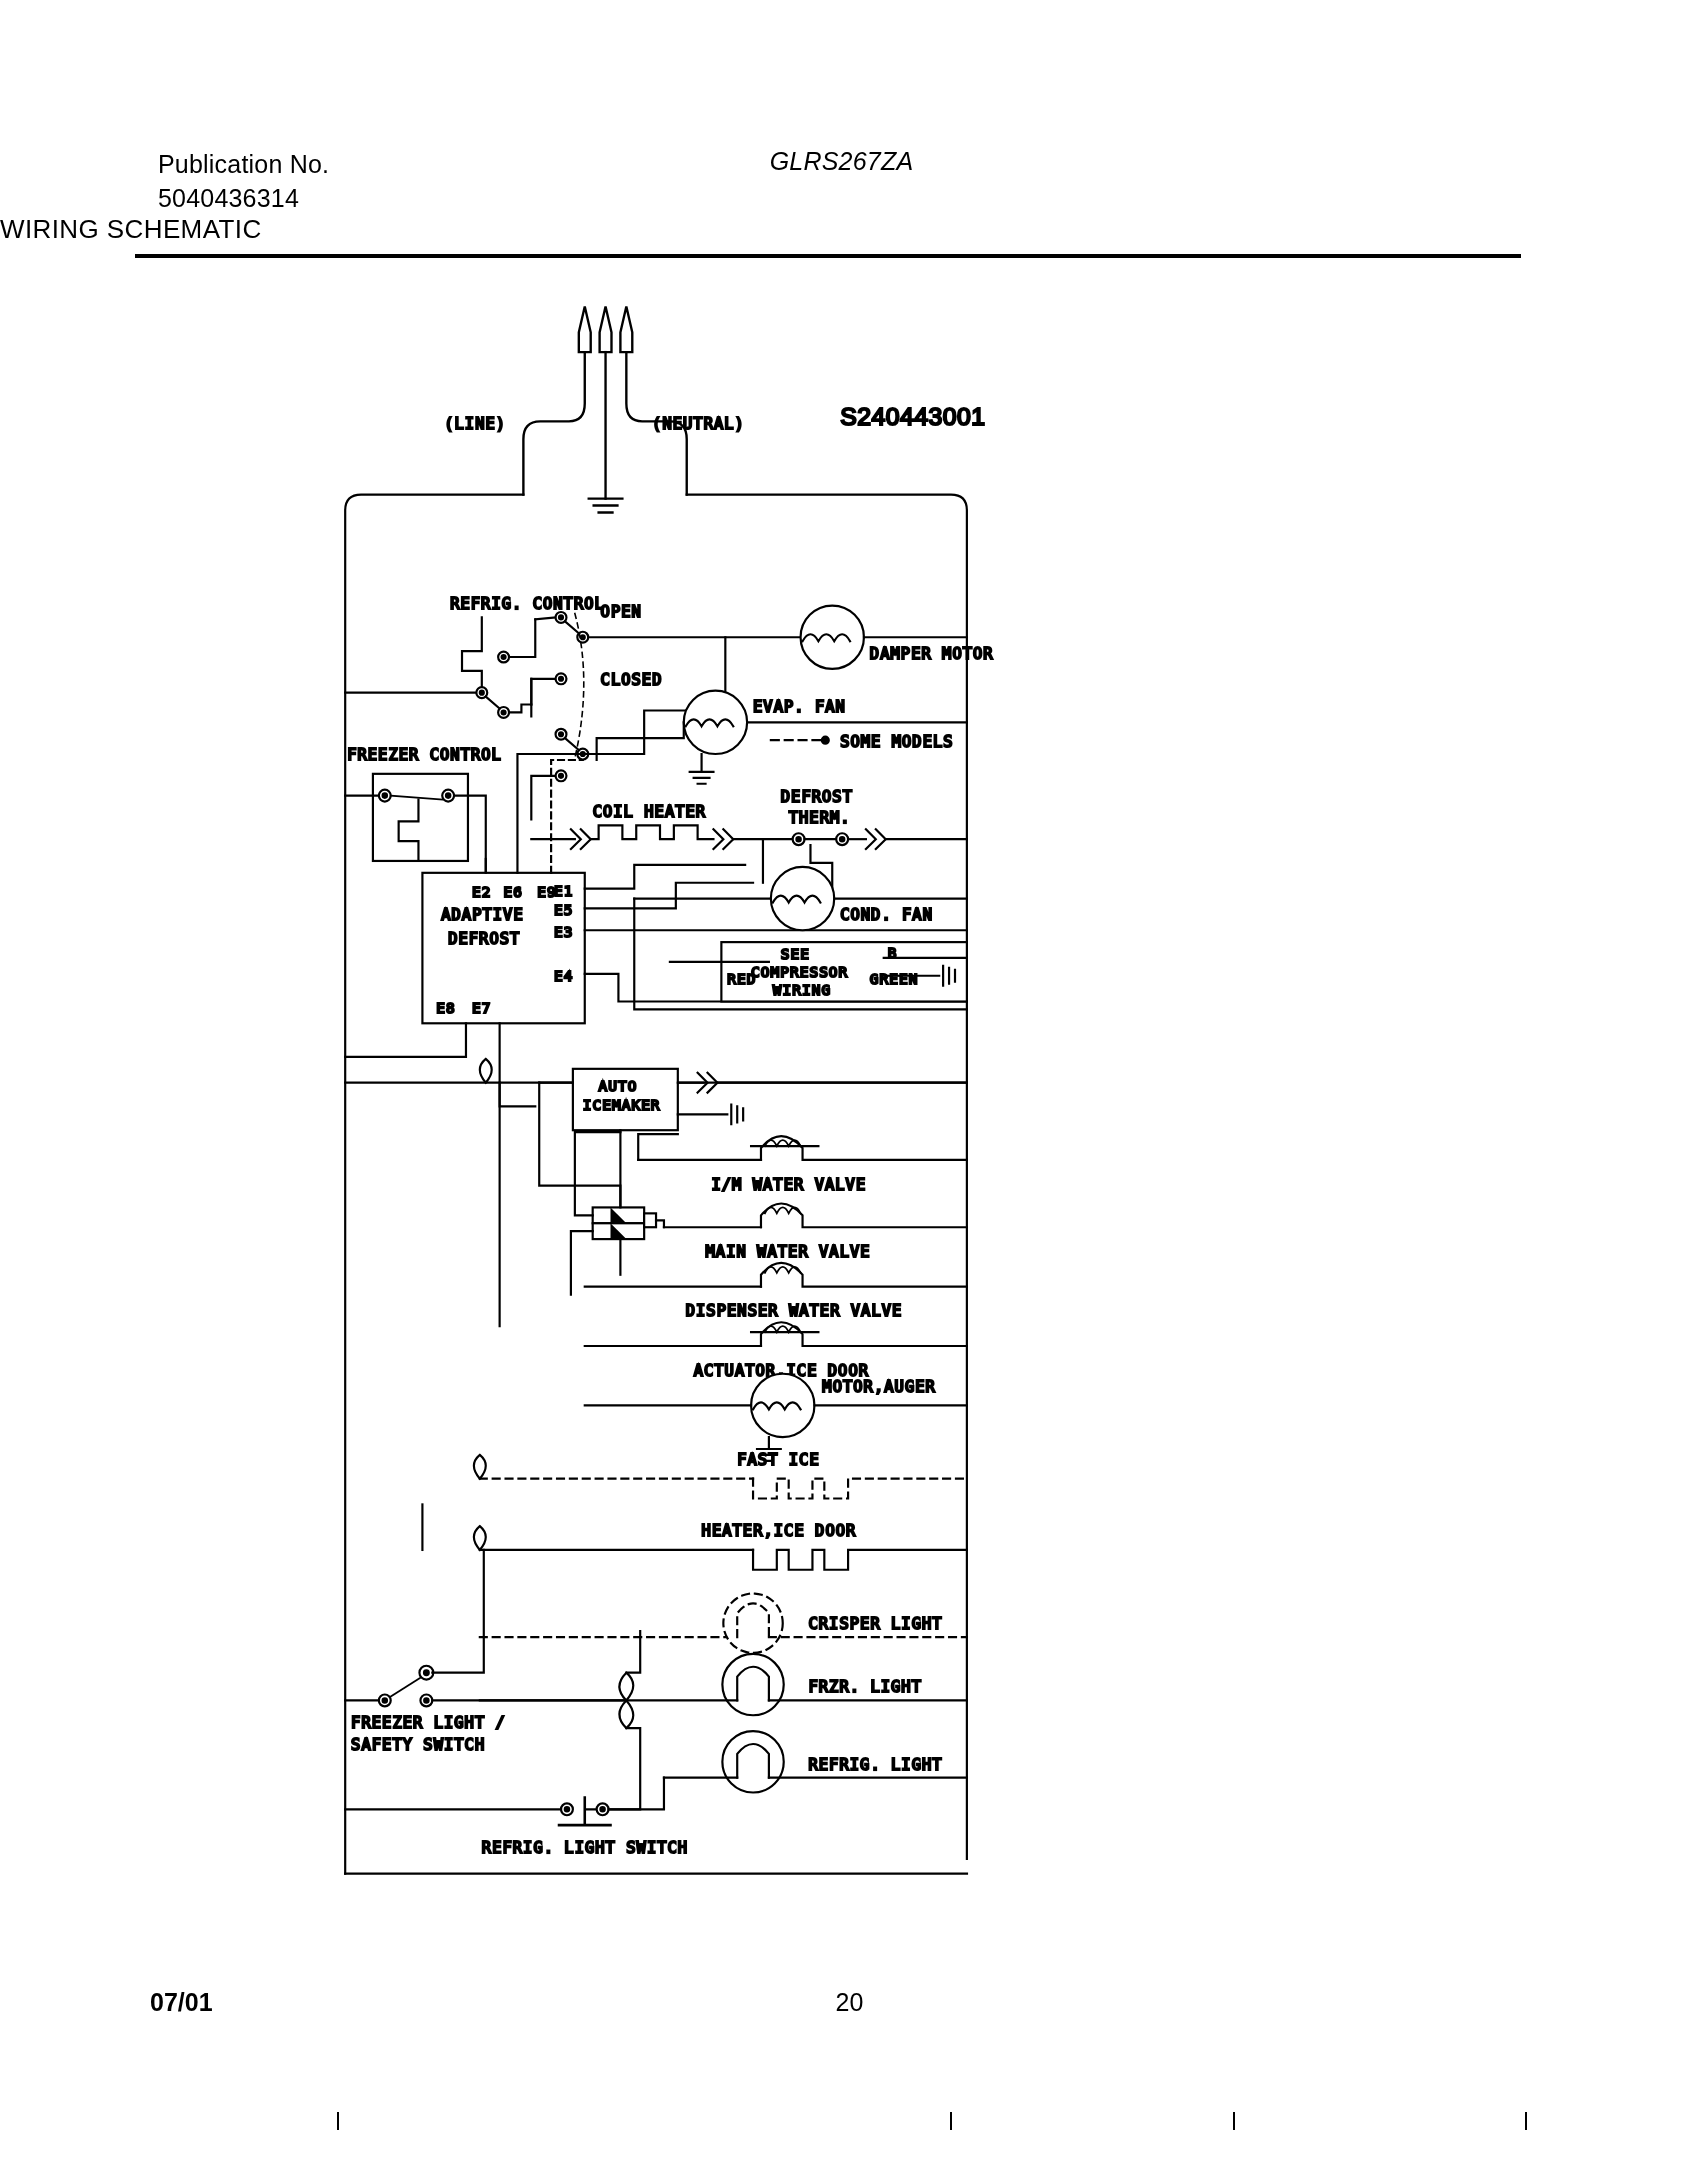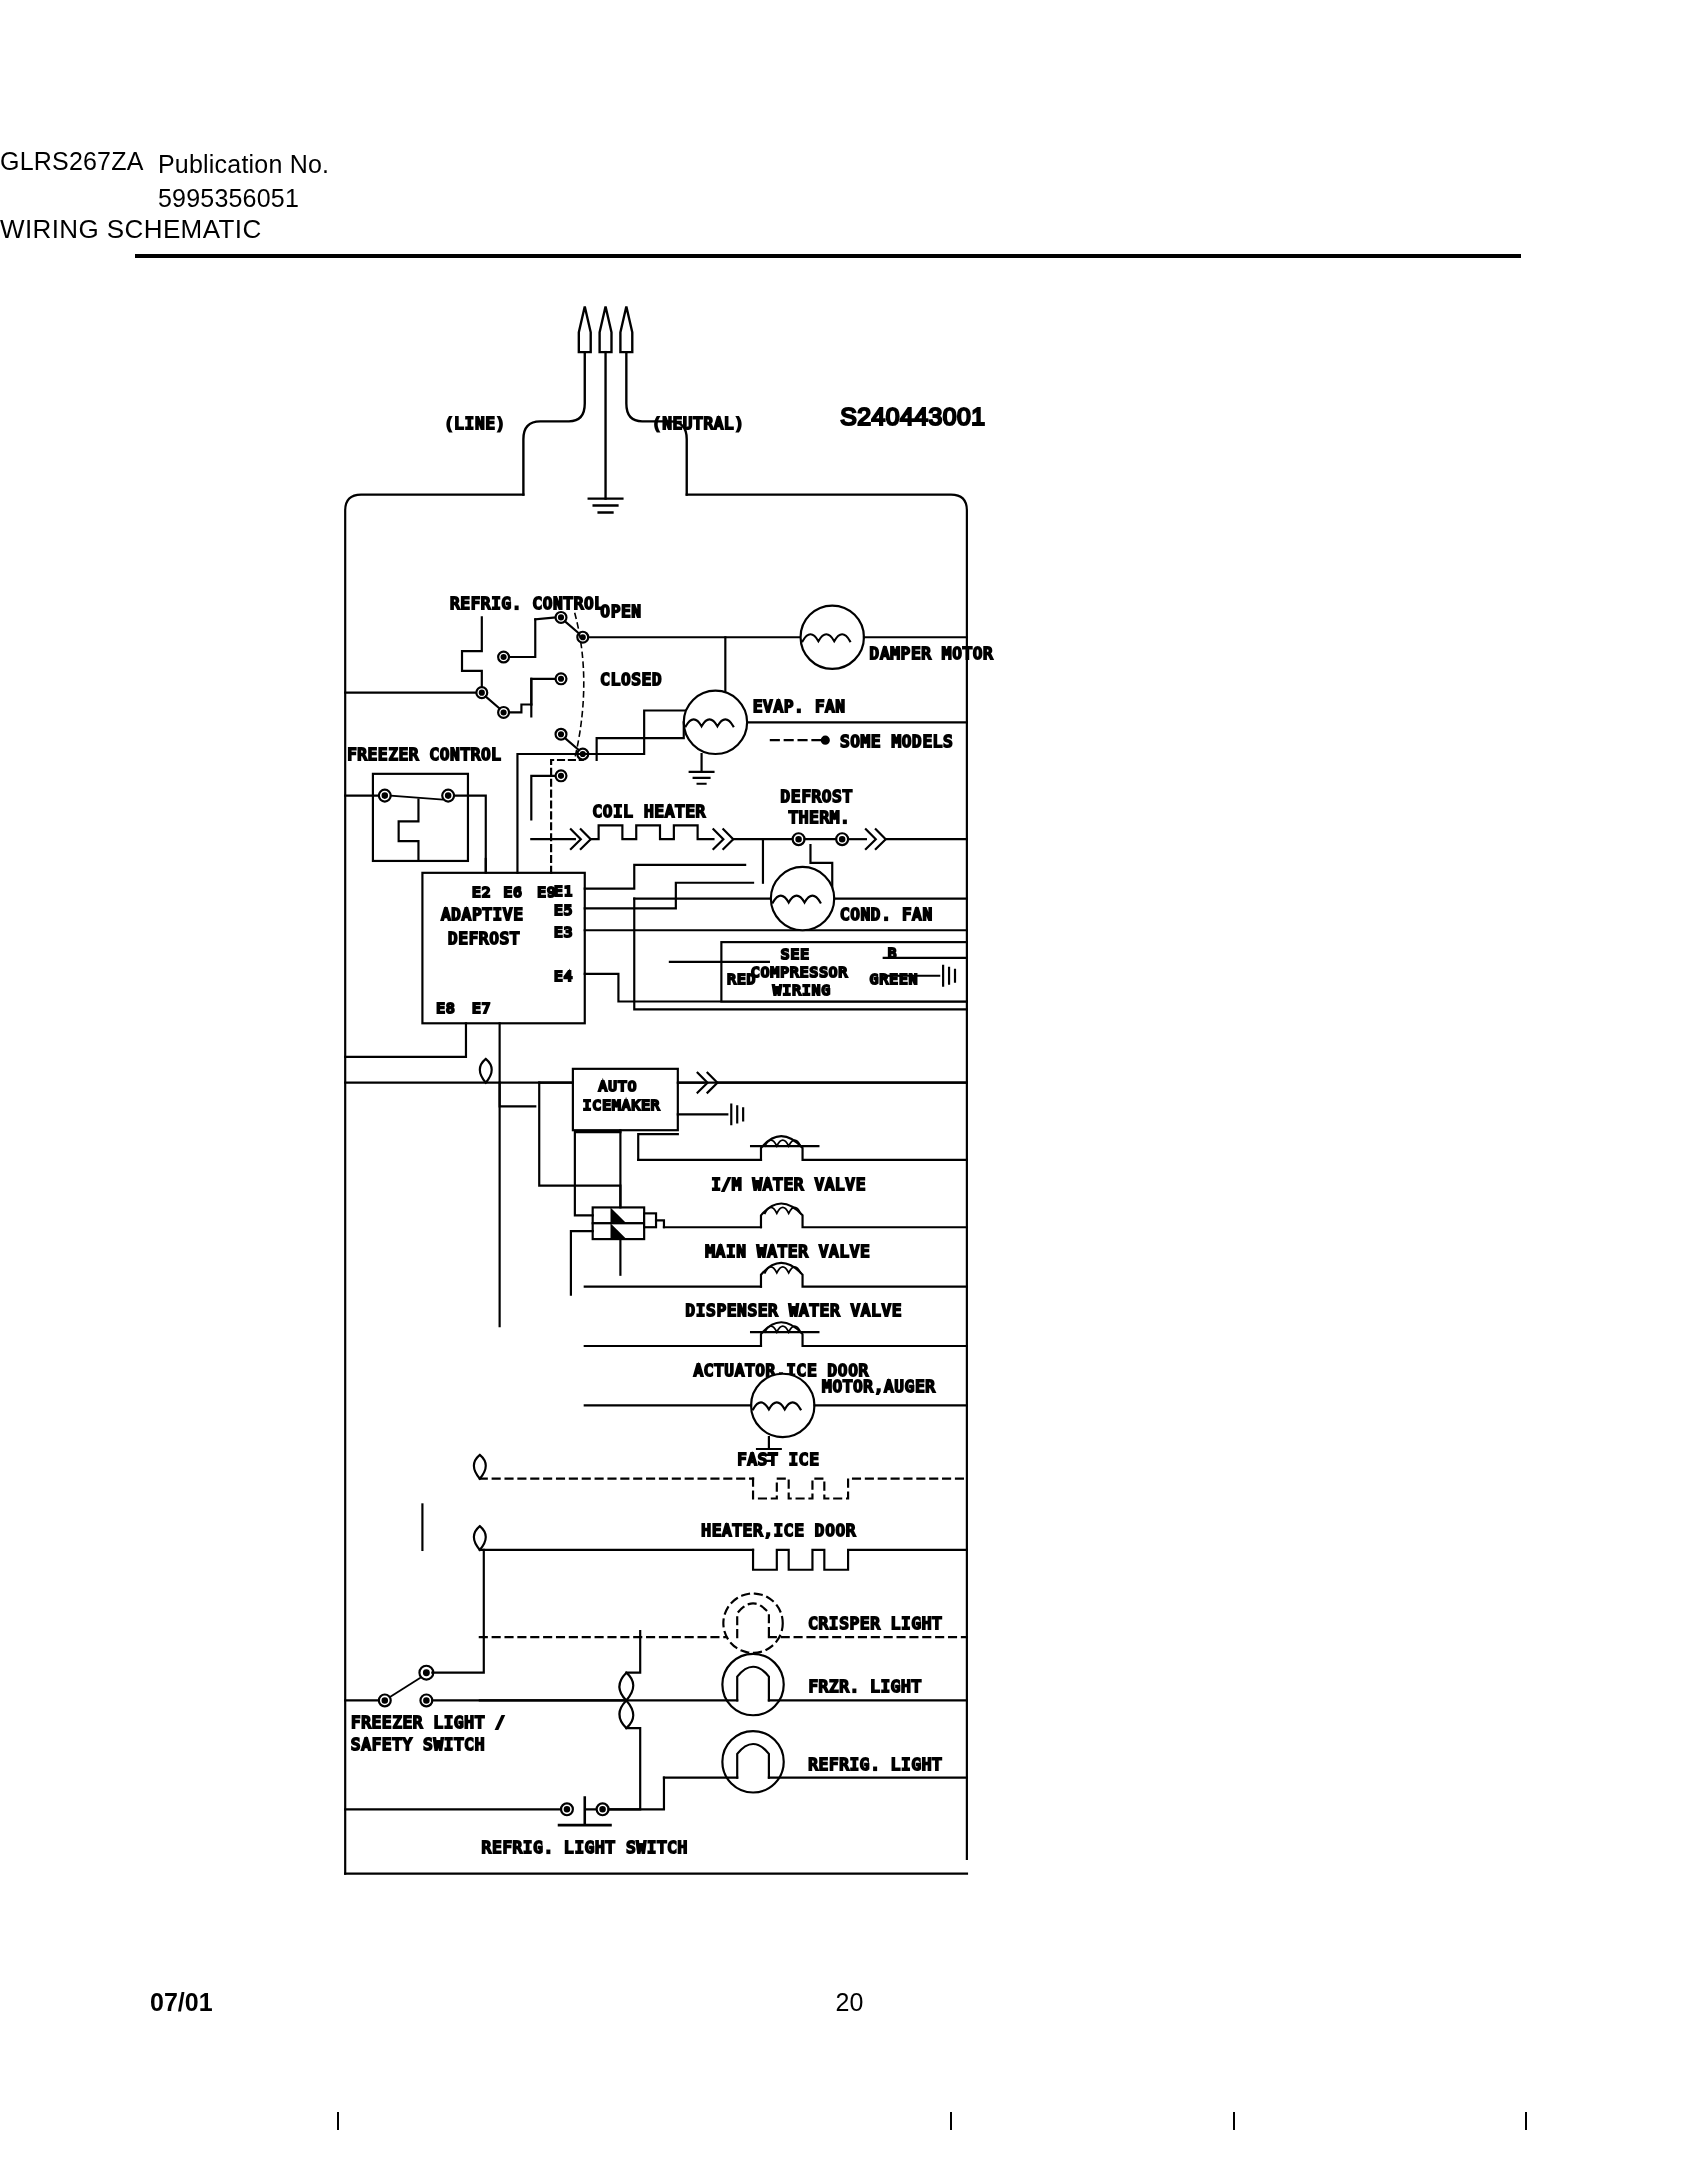--- a/index.html
+++ b/index.html
@@ -30,22 +30,24 @@
     top: 139px;
     font-size: 25px;
     line-height: 34px;
     letter-spacing: 0.2px;
   }
   .hdr-model {
     position: absolute;
     left: 0;
     top: 139px;
     width: 1683px;
+    text-align: center;
     font-size: 25px;
     letter-spacing: 0.2px;
+    font-style: italic;
   }
   .hdr-title {
     position: absolute;
     left: 0;
     top: 206px;
     width: 1683px;
     text-align: left;
     font-size: 26px;
     letter-spacing: 0.4px;
   }
@@ -112,21 +114,21 @@
     fill: #000;
   }
 </style>
 </head>
 <body>
 
 <div class="page">
 
   <div class="hdr-pub">
     <div>Publication No.</div>
-    <div>5995356051</div>
+    <div>5040436314</div>
   </div>
   <div class="hdr-model">GLRS267ZA</div>
   <div class="hdr-title">WIRING SCHEMATIC</div>
   <div class="hdr-rule"></div>
 
   <div class="schematic">
   <svg width="941" height="1673" viewBox="0 0 950 1690" xmlns="http://www.w3.org/2000/svg" fill="none" stroke="#000" stroke-width="2.2" stroke-linecap="square">
 
     <g stroke-width="2.4">
 

